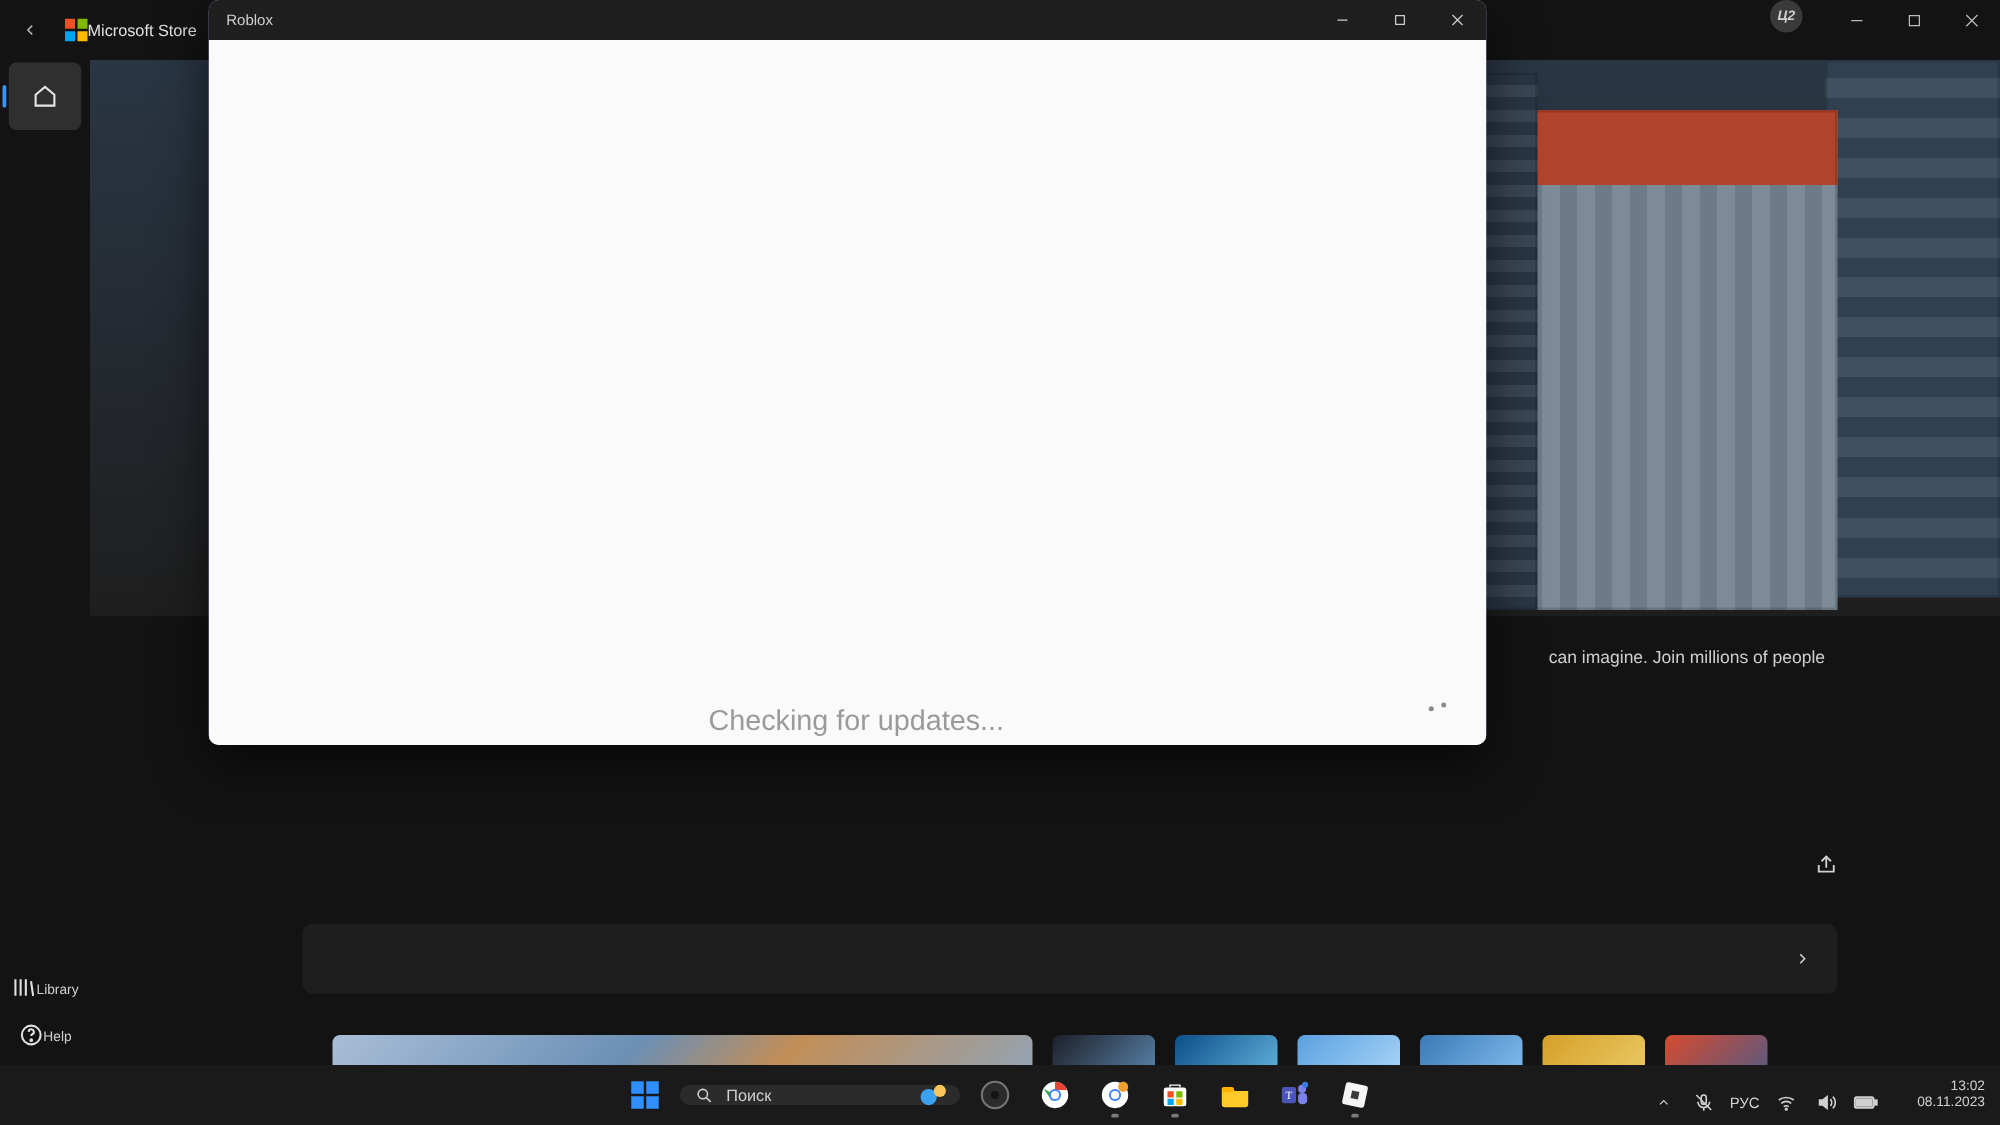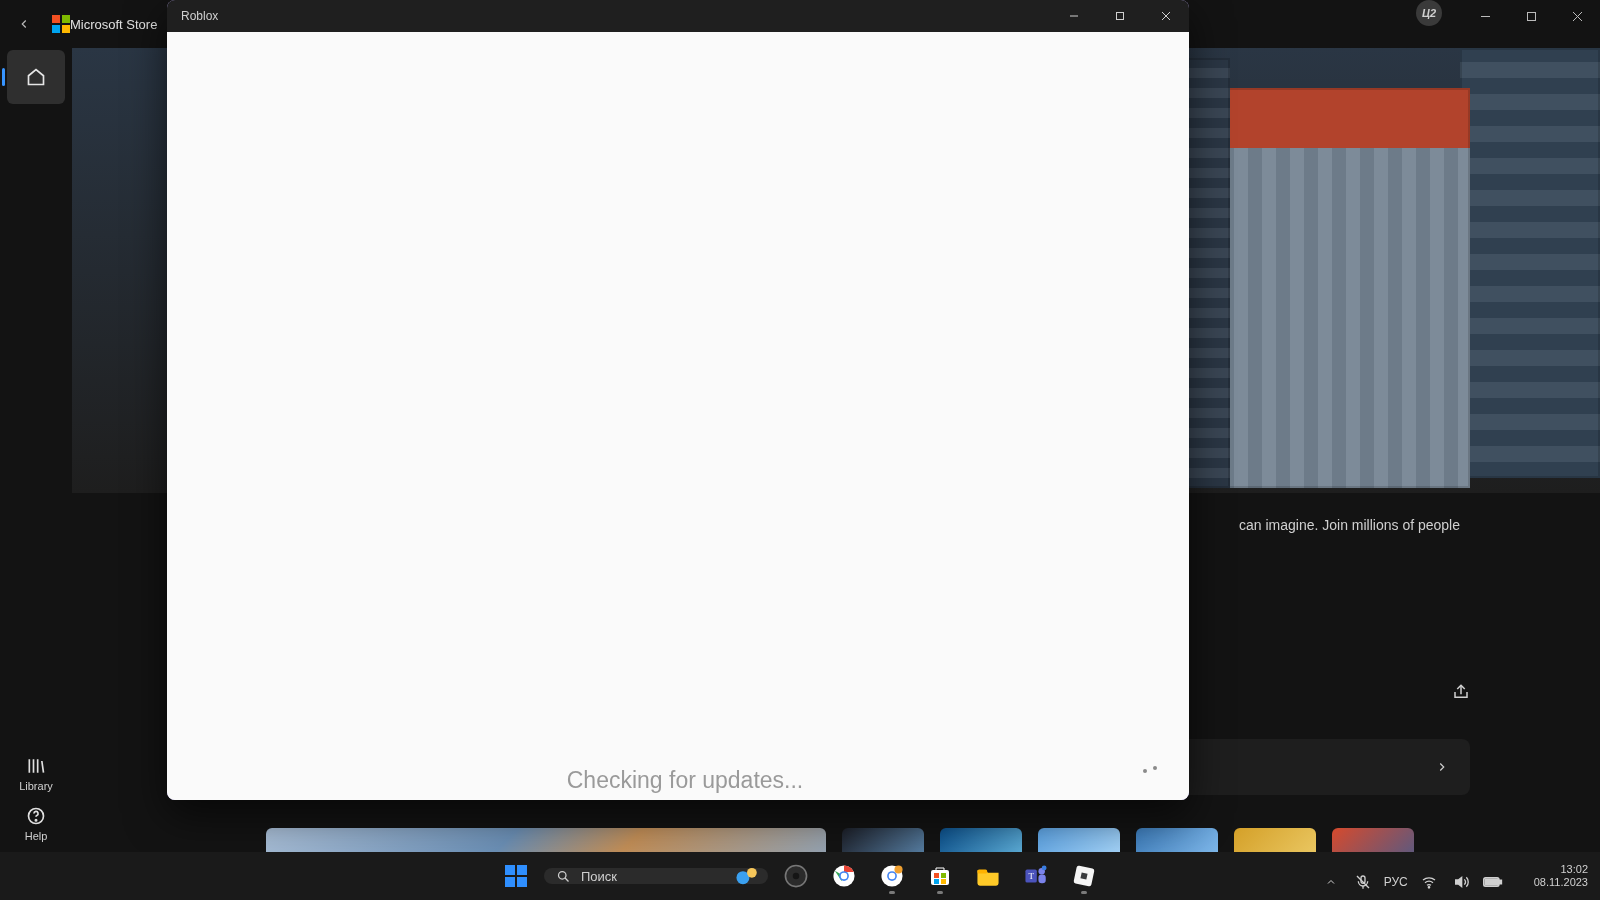--- a/index.html
+++ b/index.html
@@ -103,21 +103,21 @@
   .rail-bottom {
     margin-top: auto;
     width: 100%;
     display: flex;
     flex-direction: column;
     align-items: center;
     padding-bottom: 10px;
   }
   .rail-item {
     display: flex;
-    flex-direction: column;
+    flex-direction: row;
     align-items: center;
     color: #d0d0d0;
     font-size: 11px;
     margin-top: 14px;
   }
   .rail-item .ic { margin-bottom: 4px; }
 
   
   .store-body {
     position: absolute;
@@ -223,21 +223,21 @@
   .t3 { background: linear-gradient(135deg,#5aa0e0,#c3e7ff); }
   .t4 { background: linear-gradient(135deg,#3b7ab8,#9cd2ff); }
   .t5 { background: linear-gradient(135deg,#d4a028,#f3d77a); }
   .t6 { background: linear-gradient(135deg,#d64a2d,#2c5fa0); }
 
   
   .roblox-window {
     position: absolute;
     left: 167px; top: 0;
     width: 1022px;
-    height: 800px;
+    height: 596px;
     border-radius: 8px;
     overflow: hidden;
     box-shadow: 0 15px 40px rgba(0,0,0,0.6);
     background: #c4b5fd;
   }
   .roblox-titlebar {
     height: 32px;
     background: #1f1f1f;
     display: flex;
     align-items: center;

